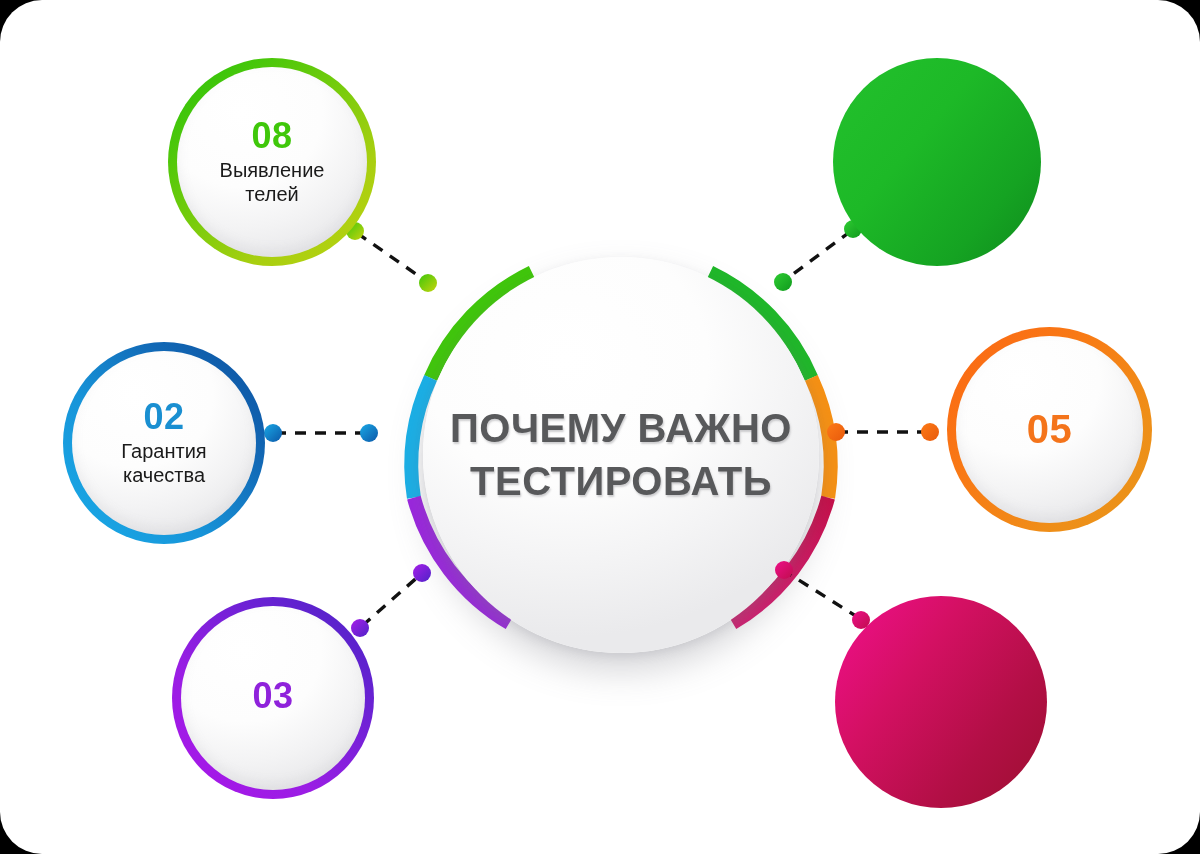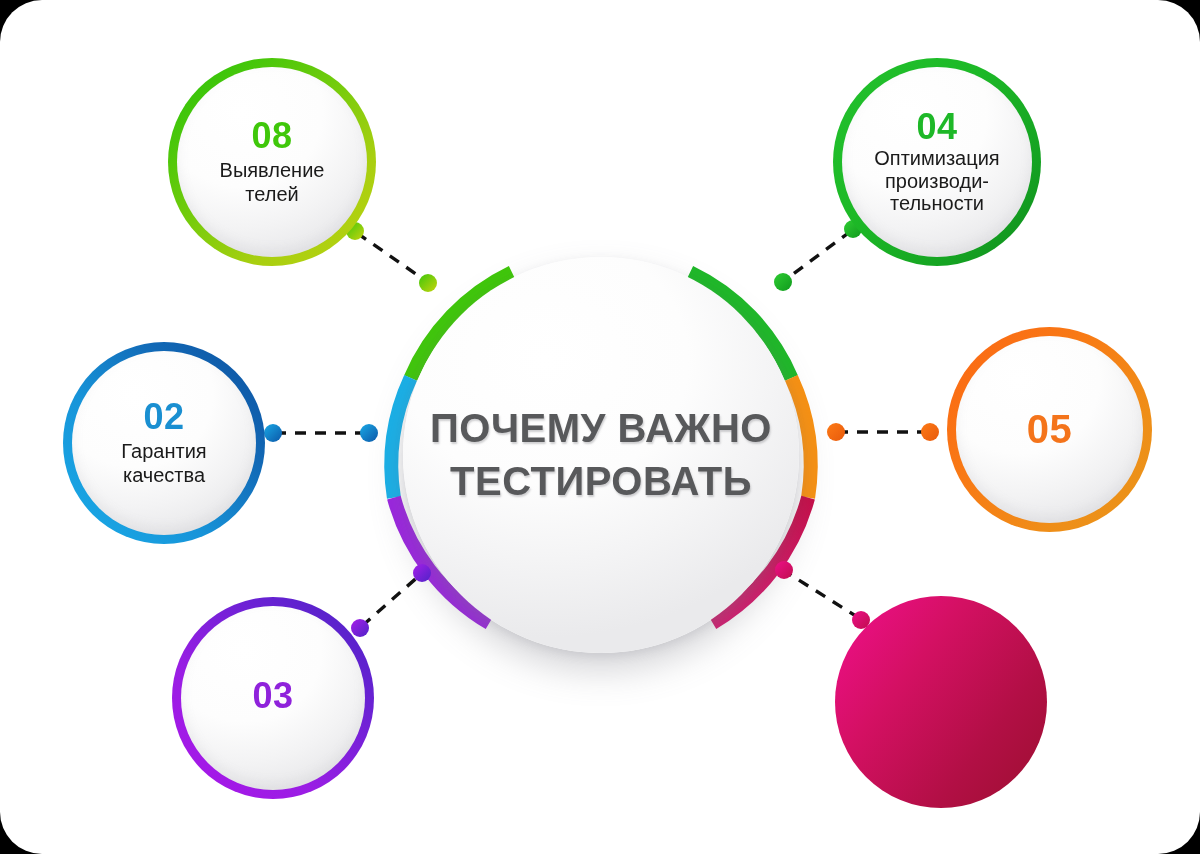--- a/index.html
+++ b/index.html
@@ -27,21 +27,21 @@
   #stage {
     position: absolute;
     left: 0; top: 0;
     width: 1200px;
     height: 854px;
   }
 
   
   #hub {
     position: absolute;
-    left: 383px;
+    left: 403px;
     top: 237px;
     width: 436px;
     height: 436px;
   }
   #hub-svg {
     position: absolute;
     left: 0; top: 0;
     width: 436px;
     height: 436px;
     overflow: visible;
@@ -266,26 +266,20 @@
       <div class="node-shadow"></div>
       <div class="node-ring" style="background: linear-gradient(42deg, #a617e8 8%, #9a1ee4 35%, #6b22d4 70%, #4a22c4 100%);"></div>
       <div class="node-inner">
         <div class="node-num" style="color:#8f22db">03</div>
       </div>
     </div>
 
     <div class="node" id="node-04">
       <div class="node-shadow"></div>
       <div class="node-ring" style="background: linear-gradient(130deg, #22c02c 5%, #1db927 40%, #15a322 75%, #0f8a1d 100%);"></div>
-      <div class="node-inner">
-        <div class="node-num" style="color:#1eb828">04</div>
-        <div class="node-label">Оптимизация
-производи-
-тельности</div>
-      </div>
     </div>
 
     <div class="node" id="node-05">
       <div class="node-shadow"></div>
       <div class="node-ring" style="background: linear-gradient(130deg, #fb6a14 8%, #f87a15 38%, #ef8e18 72%, #e8951a 100%);"></div>
       <div class="node-inner">
         <div class="node-num" style="color:#f4741b">05</div>
       </div>
     </div>
 

